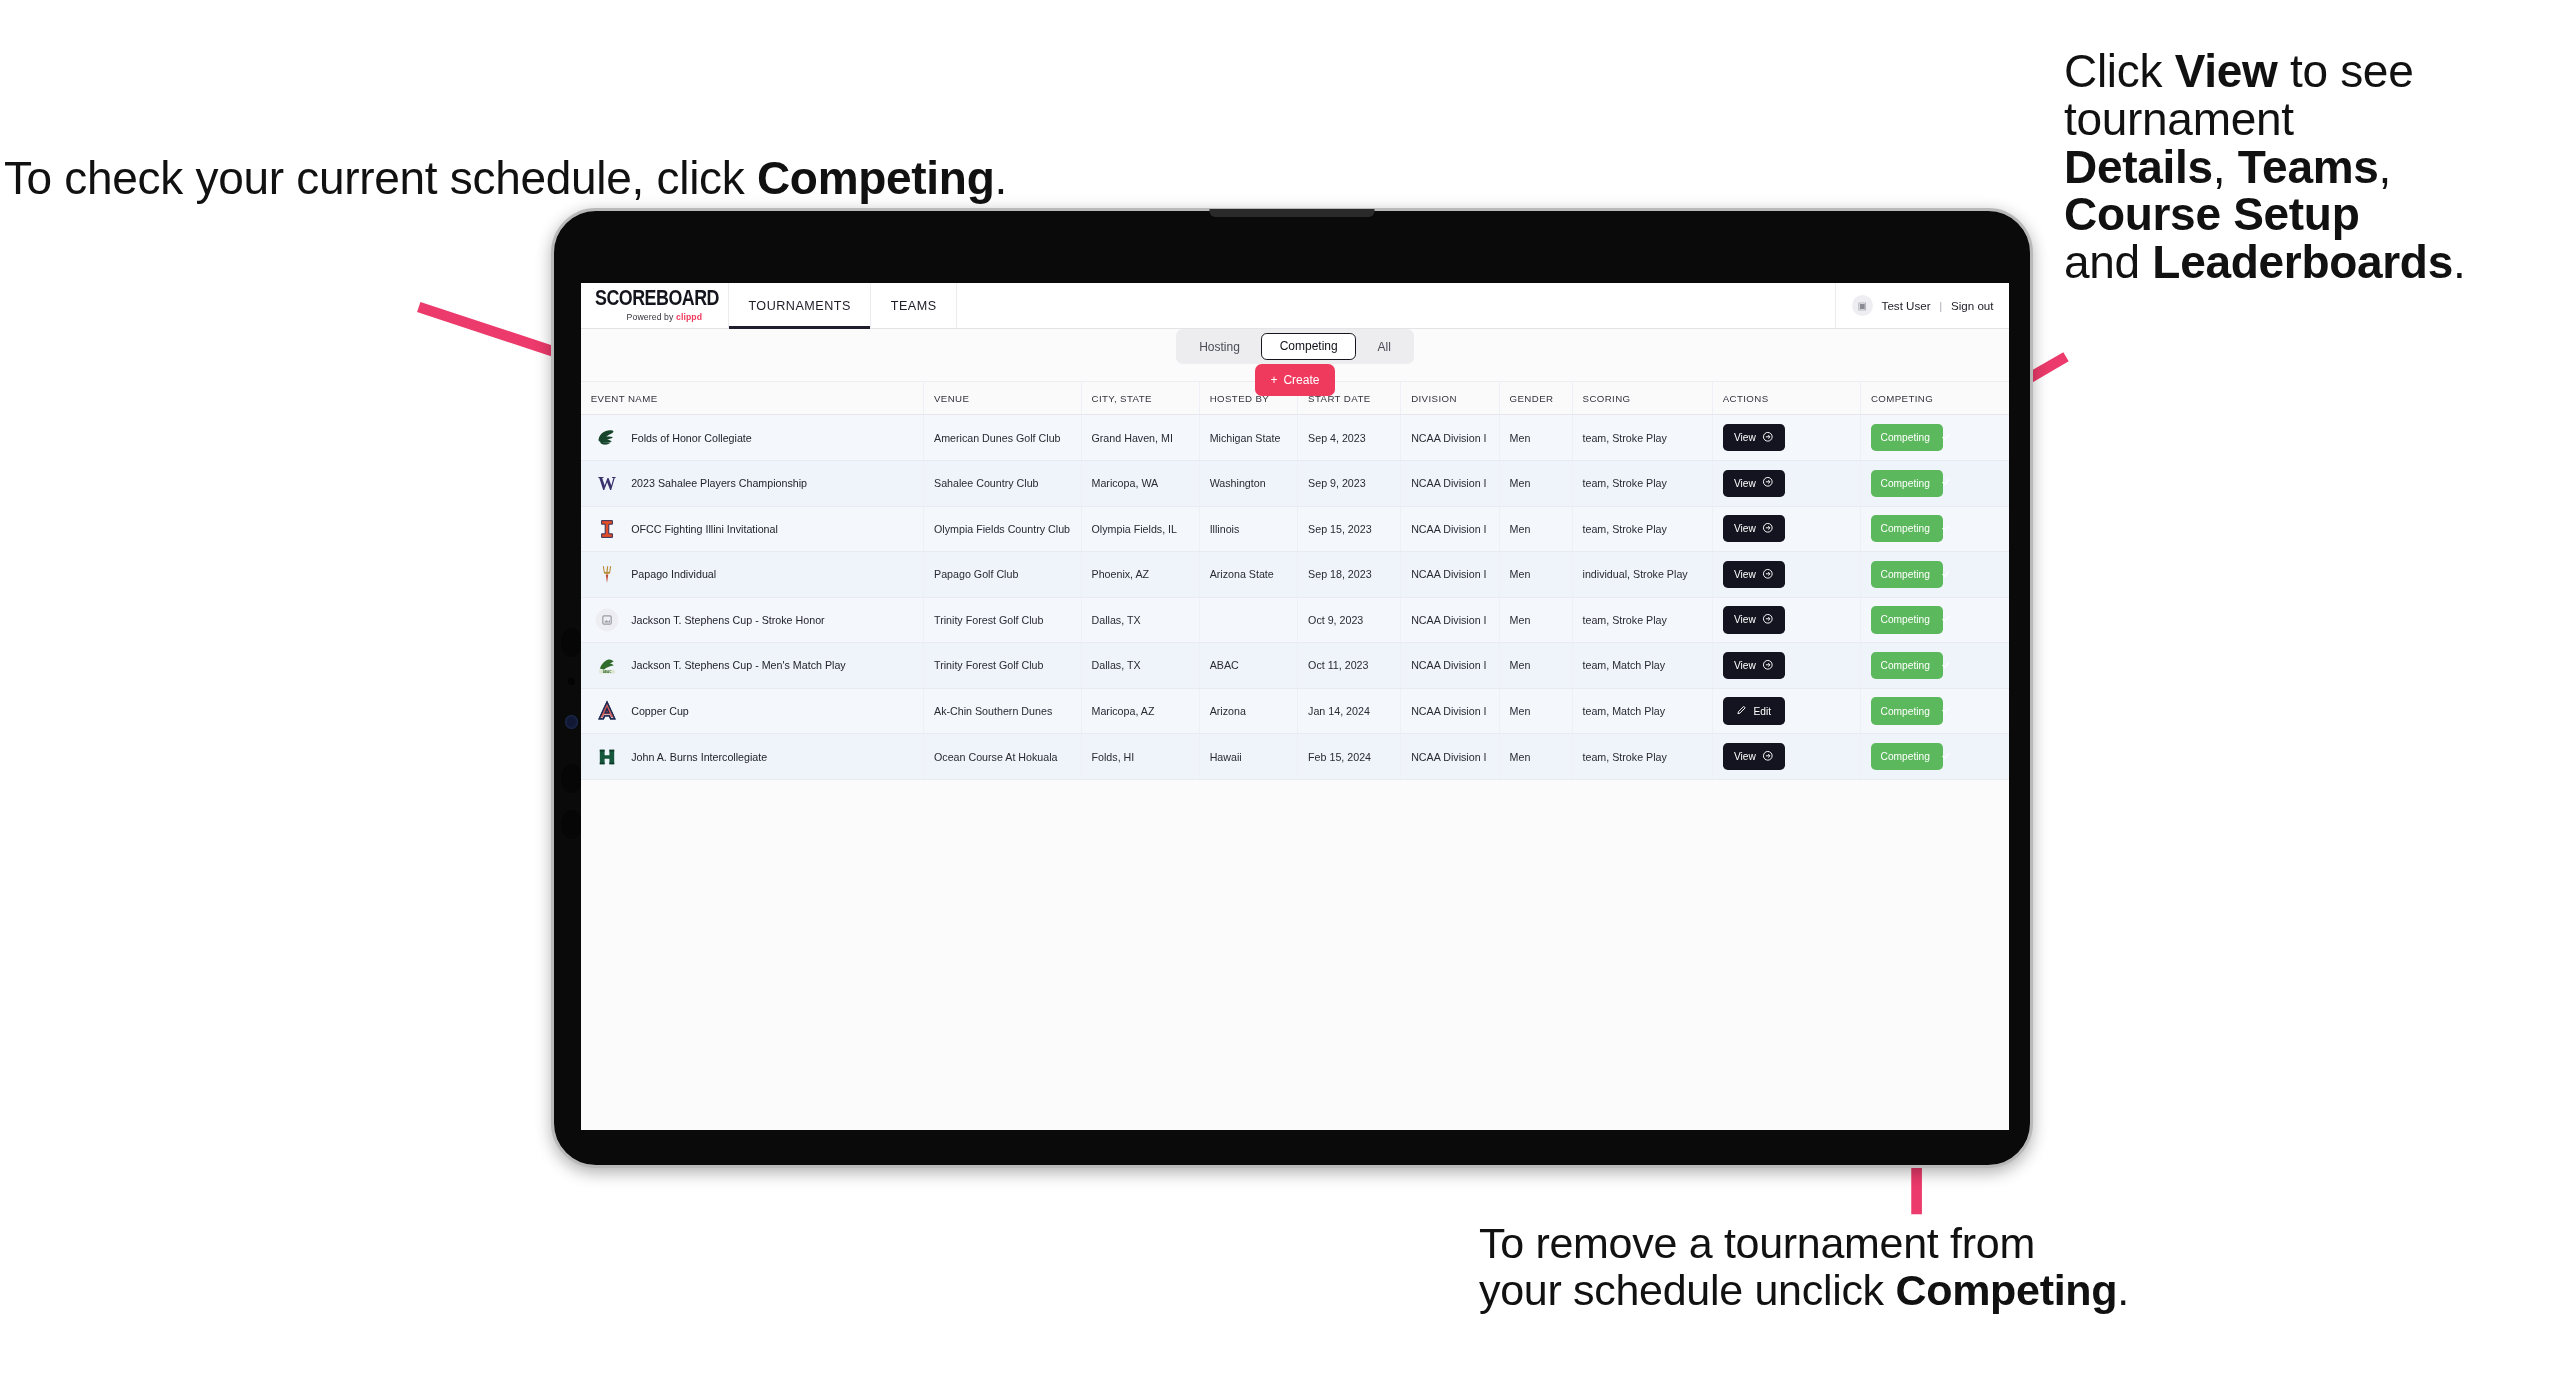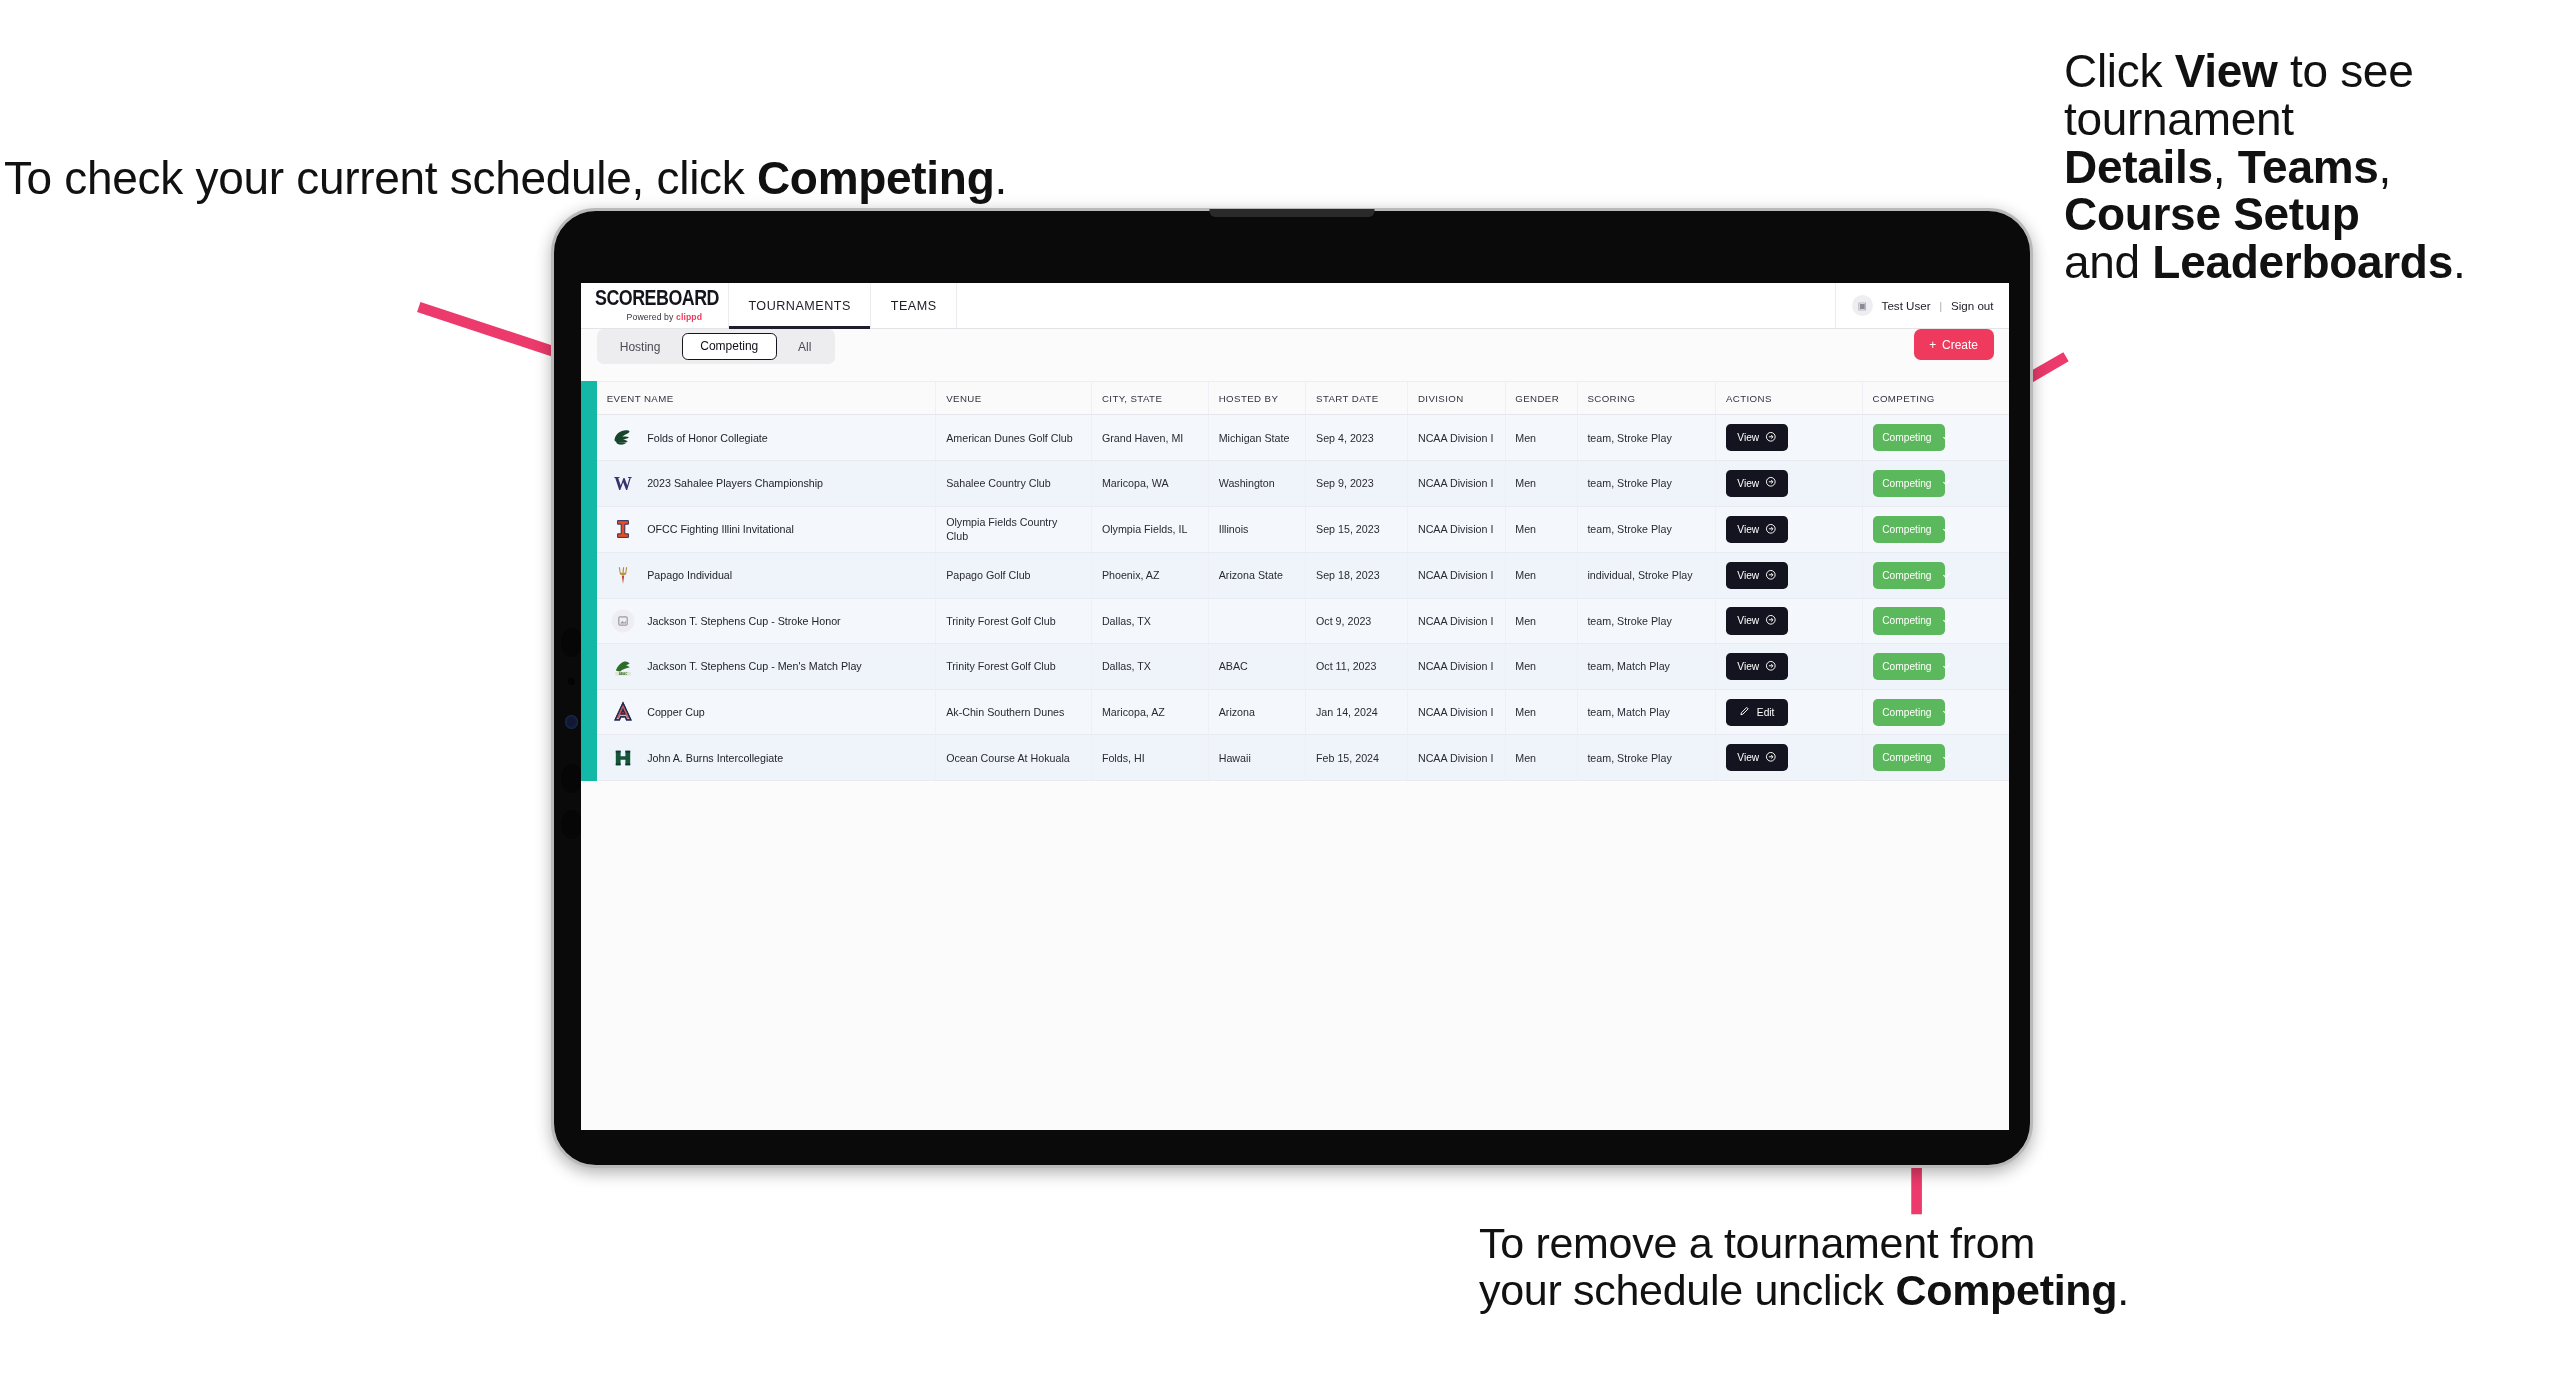--- a/index.html
+++ b/index.html
@@ -71,36 +71,36 @@
   #navspace { flex:1; border-right:1px solid #ececf0; }
   #userarea { display:flex; align-items:center; gap:8.7px; padding:0 15.5px; font-size:11.6px; color:#22222c; }
   #avatar {
     width:21.3px; height:21.3px; border-radius:50%; background:#eeeef2;
     display:flex; align-items:center; justify-content:center; color:#8b8b96; font-size:9.7px;
   }
   #userarea .sep { color:#b0b0b8; }
   #userarea .lnk { cursor:pointer; }
 
   
-  #toolbar { height:52px; background:#fbfbfb; display:flex; align-items:flex-start; padding:0 15.5px; }
+  #toolbar { height:52px; background:#fbfbfb; display:flex; align-items:center; padding:0 15.5px;flex-direction:column; }
   #segmented { display:flex; background:#ededf0; border-radius:6.8px; padding:3.9px; gap:1.9px; }
   .seg {
     padding:6.8px 19.4px; font-size:12px; color:#4b4b56; border-radius:5.8px; cursor:pointer;
     white-space:nowrap;
   }
   .seg.active { background:#ffffff; color:#101019; border:1.9px solid #15151f; padding:4.8px 17.5px; font-weight:400; }
   #toolbar-spacer { flex:1; }
   #create-btn {
     background:#ef3a5d; color:#fff; border:none; border-radius:6.8px;
     padding:8.7px 15.5px; font-size:12px; cursor:pointer; display:flex; align-items:center; gap:5.8px;
     font-family:"Liberation Sans", sans-serif;
   }
 
   
-  #tablewrap { background:#14b8a6;padding-left:16px; }
+  #tablewrap { background:#e5e5e5; }
   table { width:100%; border-collapse:collapse; table-layout:fixed; }
   thead th {
     background:#fafafb; text-align:left; font-weight:400;
     font-size:9.7px; letter-spacing:0.4px; color:#32323c;
     padding:10.7px 9.7px; border-bottom:1px solid #e6e6ec; border-top:1px solid #ededf1;
     vertical-align:middle;
   }
   tbody td {
     font-size:10.7px; color:#2a2a34; padding:8.7px 9.7px;
     border-bottom:1px solid #eaeaf2; border-left:1px solid #eef0f6;

